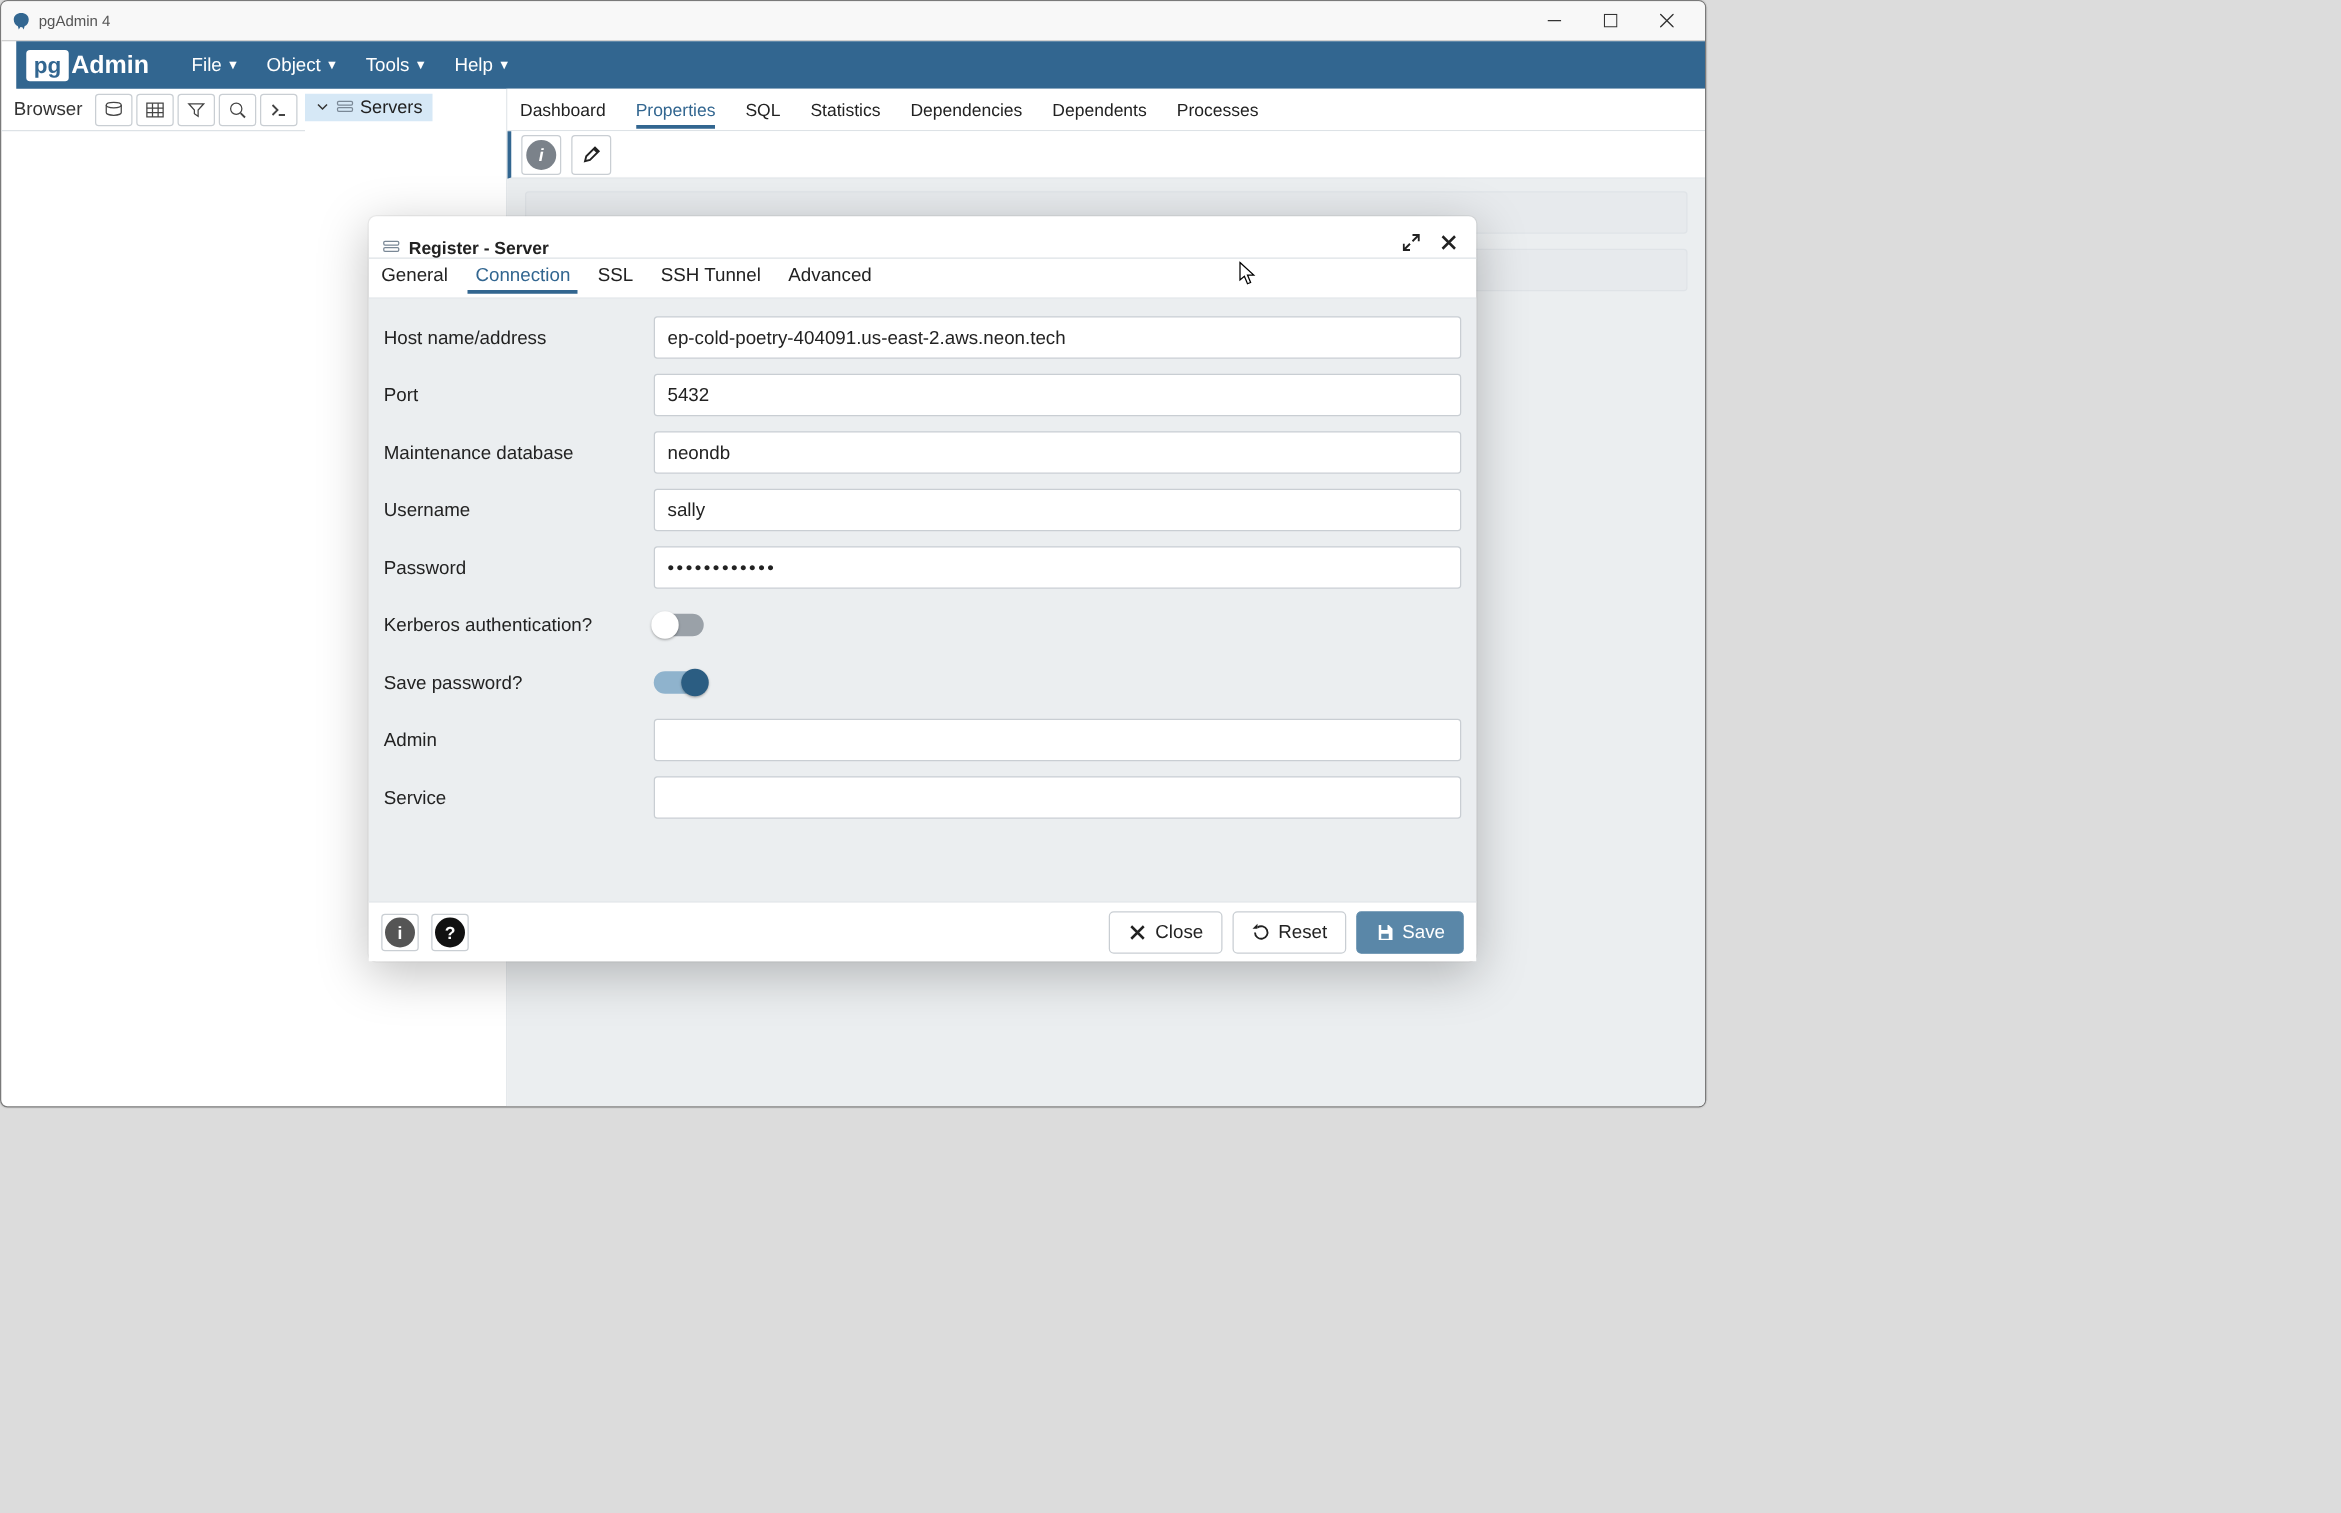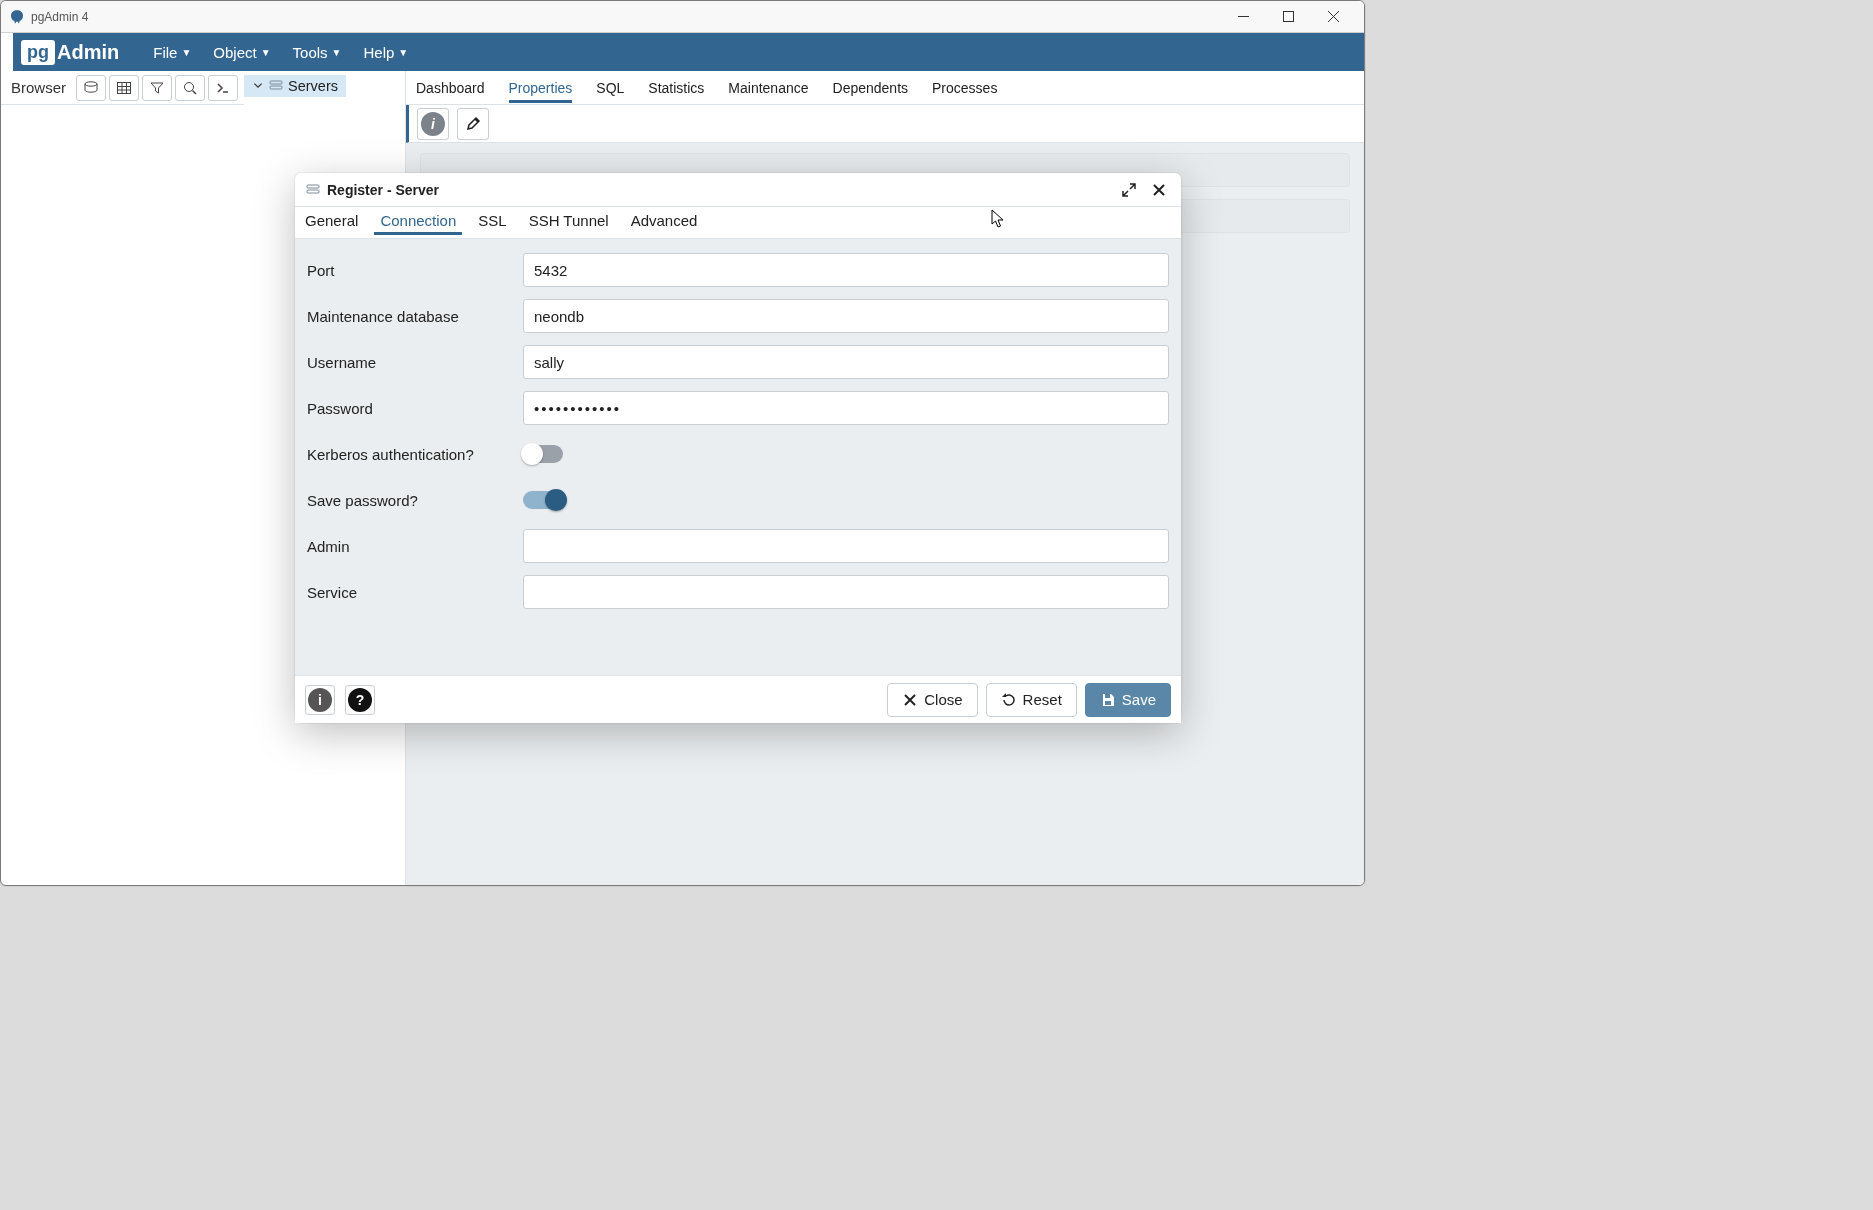--- a/index.html
+++ b/index.html
@@ -111,21 +111,21 @@
   }
 
   
   .dialog {
     position:absolute; left:294px; top:172px; width:886px;
     background:#fff; border-radius:6px;
     box-shadow: 0 10px 40px rgba(0,0,0,0.25), 0 0 0 1px rgba(0,0,0,0.05);
     display:flex; flex-direction:column;
   }
   .dlg-titlebar {
-    height:34px; display:flex; align-items:center; padding:0 10px; border-bottom:1px solid var(--border-light);
+    height:34px; display:flex; align-items:flex-end; padding:0 10px; border-bottom:1px solid var(--border-light);
     font-weight:600;
   }
   .dlg-titlebar .srv-icon { width:16px; height:16px; margin-right:6px; color:#7a8896; }
   .dlg-titlebar .spacer { flex:1; }
   .dlg-head-btn { width:24px; height:24px; display:flex; align-items:center; justify-content:center; color:#222; margin-left:6px; }
   .dlg-head-btn svg { width:14px; height:14px; }
 
   .dlg-tabs { display:flex; gap:22px; padding:0 10px; border-bottom:1px solid var(--border-light); height:32px; align-items:flex-start; }
   .dlg-tab { font-size:15px; color:#222; padding:5px 0; position:relative; }
   .dlg-tab.active { color:var(--accent); }
@@ -279,21 +279,21 @@
         </div>
       </div>
     </div>
 
     <div class="right-panel">
       <div class="tabs-bar">
         <div class="tab"><span>Dashboard</span></div>
         <div class="tab active"><span>Properties</span></div>
         <div class="tab"><span>SQL</span></div>
         <div class="tab"><span>Statistics</span></div>
-        <div class="tab"><span>Maintenance</span></div>
+        <div class="tab"><span>Dependencies</span></div>
         <div class="tab"><span>Dependents</span></div>
         <div class="tab"><span>Processes</span></div>
       </div>
       <div class="tab-toolbar">
         <div class="round-btn">
           <div style="width:24px;height:24px;border-radius:50%;background:#7b828a;color:#fff;display:flex;align-items:center;justify-content:center;font-style:italic;font-weight:bold;">i</div>
         </div>
         <div class="round-btn">
           <svg viewBox="0 0 16 16">
               <path stroke="#222" stroke-width="1.5" fill="none" d="M3 13l1-4 7-7 3 3-7 7-4 1z M10 3l3 3"></path>
@@ -331,20 +331,24 @@
 
     <div class="dlg-tabs">
       <div class="dlg-tab"><span>General</span></div>
       <div class="dlg-tab active"><span>Connection</span></div>
       <div class="dlg-tab"><span>SSL</span></div>
       <div class="dlg-tab"><span>SSH Tunnel</span></div>
       <div class="dlg-tab"><span>Advanced</span></div>
     </div>
 
     <div class="dlg-body">
+      <div class="form-row">
+        <div class="form-label">Host name/address</div>
+        <input class="form-control" value="ep-cold-poetry-404091.us-east-2.aws.neon.tech" style="">
+      </div>
       <div class="form-row">
         <div class="form-label">Port</div>
         <input class="form-control" value="5432" style="">
       </div>
       <div class="form-row">
         <div class="form-label">Maintenance database</div>
         <input class="form-control" value="neondb" style="">
       </div>
       <div class="form-row">
         <div class="form-label">Username</div>

